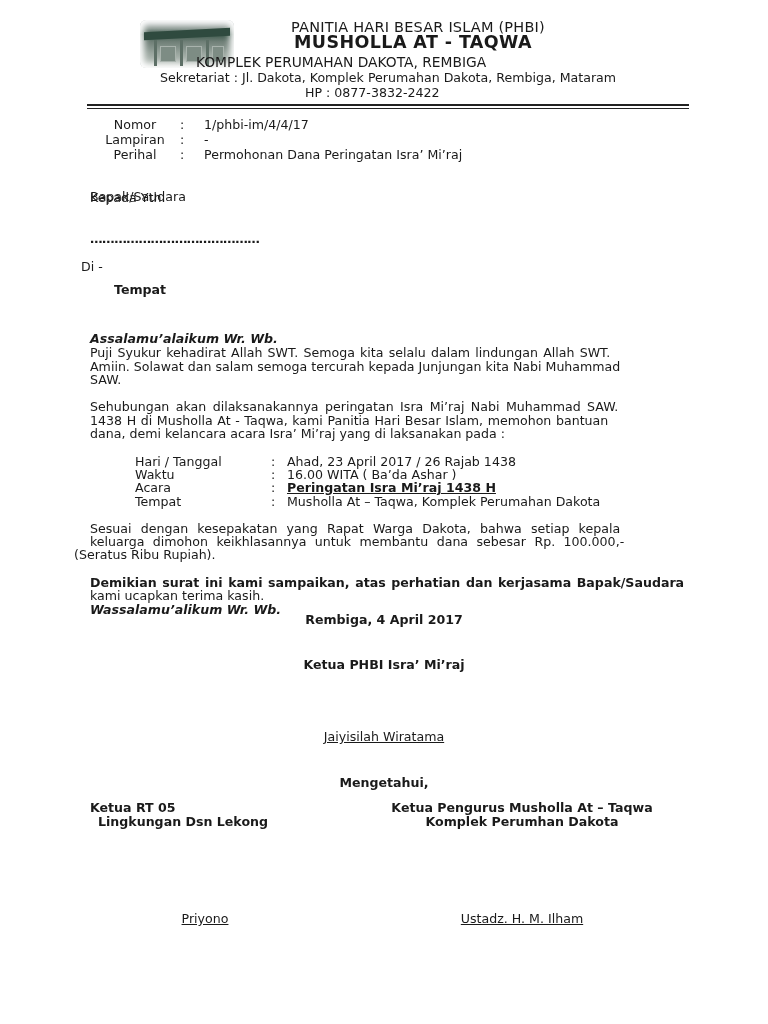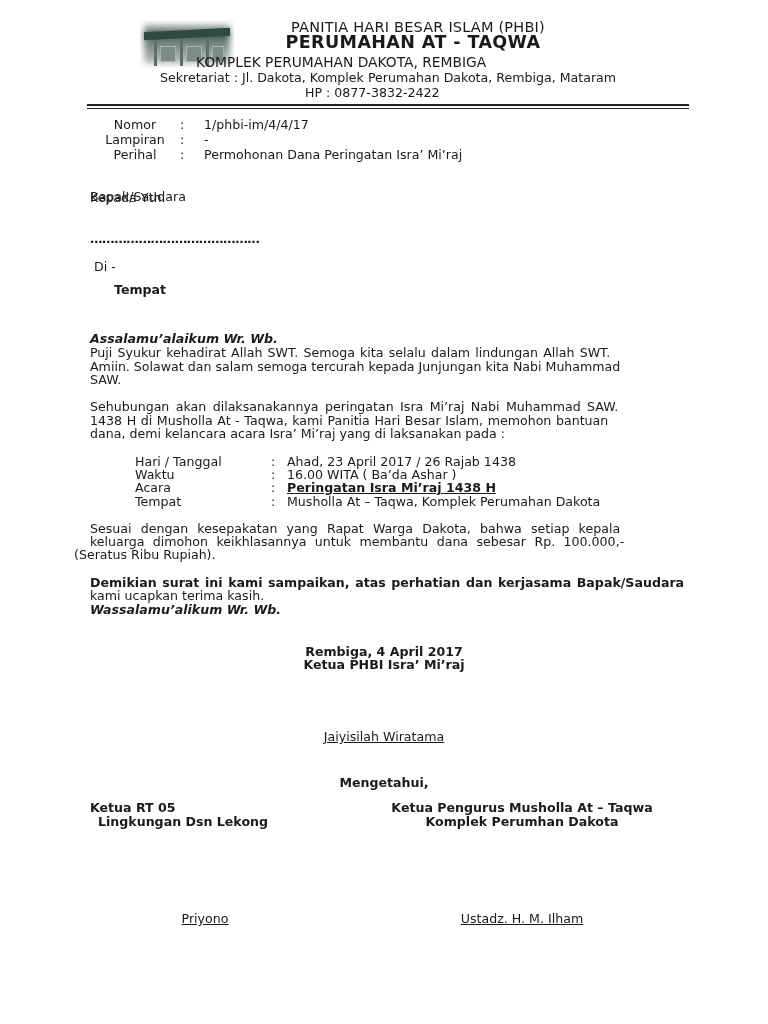--- a/index.html
+++ b/index.html
@@ -42,21 +42,21 @@
 <div class="abs logo">
   <div class="roof"></div>
   <div class="col" style="left:14px"></div>
   <div class="col" style="left:40px"></div>
   <div class="col" style="left:66px"></div>
   <div class="win" style="left:20px"></div>
   <div class="win" style="left:46px"></div>
   <div class="win" style="left:72px;width:10px"></div>
 </div>
 <div class="abs t lh1">PANITIA HARI BESAR ISLAM (PHBI)</div>
-<div class="abs t lh2">PERUMAHAN AT - TAQWA</div>
+<div class="abs t lh2">MUSHOLLA AT - TAQWA</div>
 <div class="abs t lh3">KOMPLEK PERUMAHAN DAKOTA, REMBIGA</div>
 <div class="abs t lh4">Sekretariat : Jl. Dakota, Komplek Perumahan Dakota, Rembiga, Mataram</div>
 <div class="abs t lh5">HP : 0877-3832-2422</div>
 <div class="abs rule1"></div>
 <div class="abs rule2"></div>
 
 <div class="abs t" style="left:90px;top:118px;">
   <span class="abs kv-label" style="left:0">Nomor</span>
   <span class="abs" style="left:90px">:</span>
   <span class="abs" style="left:114px">1/phbi-im/4/4/17</span>
@@ -68,21 +68,21 @@
 </div>
 <div class="abs t" style="left:90px;top:148px;">
   <span class="abs kv-label" style="left:0">Perihal</span>
   <span class="abs" style="left:90px">:</span>
   <span class="abs" style="left:114px">Permohonan Dana Peringatan Isra’ Mi’raj</span>
 </div>
 
 <div class="abs t" style="left:90px;top:191px;">Kepada Yth.</div>
 <div class="abs t" style="left:90px;top:190px;">Bapak/Saudara</div>
 <div class="abs t b" style="left:90px;top:232px;letter-spacing:-0.5px;">……………………………………</div>
-<div class="abs t" style="left:94px;top:260px;">Di -</div>
+<div class="abs t" style="left:81px;top:260px;">Di -</div>
 <div class="abs t b" style="left:114px;top:283px;">Tempat</div>
 
 <div class="abs t b i" style="left:90px;top:332px;">Assalamu’alaikum Wr. Wb.</div>
 <div class="abs t" style="left:90px;top:346px;word-spacing:1.2px;">Puji Syukur kehadirat Allah SWT. Semoga kita selalu dalam lindungan Allah SWT.</div>
 <div class="abs t" style="left:90px;top:360px;">Amiin. Solawat dan salam semoga tercurah kepada Junjungan kita Nabi Muhammad</div>
 <div class="abs t" style="left:90px;top:373px;">SAW.</div>
 
 <div class="abs t" style="left:90px;top:400px;word-spacing:2.4px;">Sehubungan akan dilaksanakannya peringatan Isra Mi’raj Nabi Muhammad SAW.</div>
 <div class="abs t" style="left:90px;top:414px;word-spacing:0.6px;">1438 H di Musholla At - Taqwa, kami Panitia Hari Besar Islam, memohon bantuan</div>
 <div class="abs t" style="left:90px;top:427px;">dana, demi kelancara acara Isra’ Mi’raj yang di laksanakan pada :</div>
@@ -109,21 +109,21 @@
 </div>
 
 <div class="abs t" style="left:90px;top:522px;word-spacing:5.2px;">Sesuai dengan kesepakatan yang Rapat Warga Dakota, bahwa setiap kepala</div>
 <div class="abs t" style="left:90px;top:535px;word-spacing:4.4px;">keluarga dimohon keikhlasannya untuk membantu dana sebesar Rp. 100.000,-</div>
 <div class="abs t" style="left:74px;top:548px;">(Seratus Ribu Rupiah).</div>
 
 <div class="abs t" style="left:90px;top:576px;word-spacing:1.2px;font-weight:bold;">Demikian surat ini kami sampaikan, atas perhatian dan kerjasama Bapak/Saudara</div>
 <div class="abs t" style="left:90px;top:589px;">kami ucapkan terima kasih.</div>
 <div class="abs t b i" style="left:90px;top:603px;">Wassalamu’alikum  Wr. Wb.</div>
 
-<div class="abs t b" style="left:0;width:768px;top:645px;text-align:center;">Rembiga, 4 April 2017</div>
+<div class="abs t b" style="left:0;width:768px;top:613px;text-align:center;">Rembiga, 4 April 2017</div>
 <div class="abs t b" style="left:0;width:768px;top:658px;text-align:center;">Ketua PHBI Isra’ Mi’raj</div>
 <div class="abs t u" style="left:0;width:768px;top:730px;text-align:center;">Jaiyisilah Wiratama</div>
 
 <div class="abs t b" style="left:0;width:768px;top:776px;text-align:center;">Mengetahui,</div>
 
 <div class="abs t b" style="left:90px;width:186px;top:801px;text-align:left;">Ketua RT 05</div>
 <div class="abs t b" style="left:90px;width:186px;top:815px;text-align:center;">Lingkungan Dsn Lekong</div>
 <div class="abs t u" style="left:90px;width:230px;top:912px;text-align:center;">Priyono</div>
 
 <div class="abs t b" style="left:376px;width:292px;top:801px;text-align:center;">Ketua Pengurus Musholla At – Taqwa</div>

